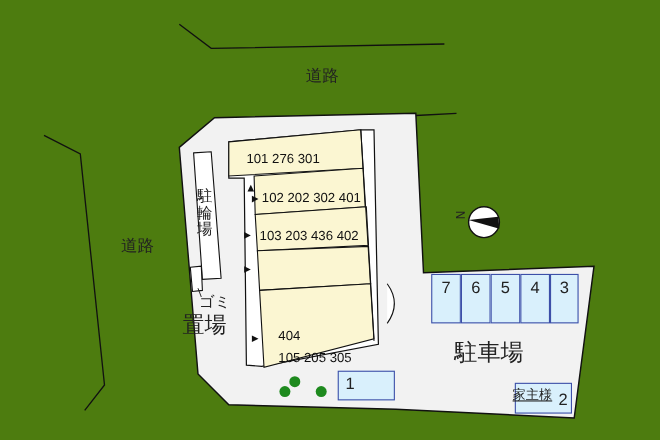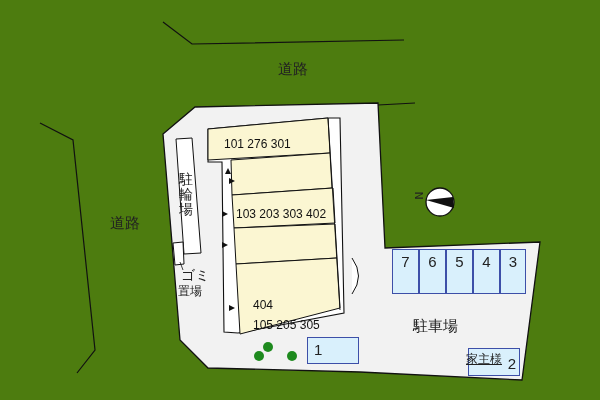--- a/index.html
+++ b/index.html
@@ -49,26 +49,27 @@
     <circle cx="292" cy="356" r="5" fill="#1e8a1e"></circle>
 
     <circle cx="440" cy="202" r="14" fill="#fff" stroke="#111" stroke-width="1.3"></circle>
     <polygon points="426,200 453,197 454,208" fill="#111"></polygon>
   </svg>
 
   <span class="lbl road" style="left:278px;top:62px;">道路</span>
   <span class="lbl road" style="left:110px;top:216px;">道路</span>
   <span class="lbl vert" style="left:179px;top:172px;">駐輪場</span>
   <span class="lbl" style="left:181px;top:268px;font-size:14px;text-align:right;">ゴミ</span>
-  <span class="lbl" style="left:178px;top:285px;font-size:12px;">置場</span>
-  <span class="lbl" style="left:413px;top:320px;font-size:15px;font-family:Liberation Mono, monospace;">駐車場</span>
+  <span class="lbl" style="left:166px;top:285px;font-size:20px;">置場</span>
+  <span class="lbl" style="left:413px;top:310px;font-size:21px;">駐車場</span>
   <span class="lbl" style="left:414px;top:190px;font-size:11px;transform:rotate(90deg);">N</span>
 
   <span class="lbl unit" style="left:224px;top:138px;">101 276 301</span>
-  <span class="lbl unit" style="left:236px;top:208px;">103 203 303 402</span>
+  <span class="lbl unit" style="left:238px;top:174px;">102 202 302 401</span>
+  <span class="lbl unit" style="left:236px;top:208px;">103 203 436 402</span>
   <span class="lbl unit" style="left:253px;top:282px;margin-top:37px;">105 205 305</span>
   <span class="lbl unit" style="left:253px;top:299px;">404</span>
 
   <div class="slot" style="left:392px;top:249px;width:27px;height:45px;">
       <span>7</span>
     </div>
   <div class="slot" style="left:419px;top:249px;width:27px;height:45px;">
       <span>6</span>
     </div>
   <div class="slot" style="left:446px;top:249px;width:27px;height:45px;">

